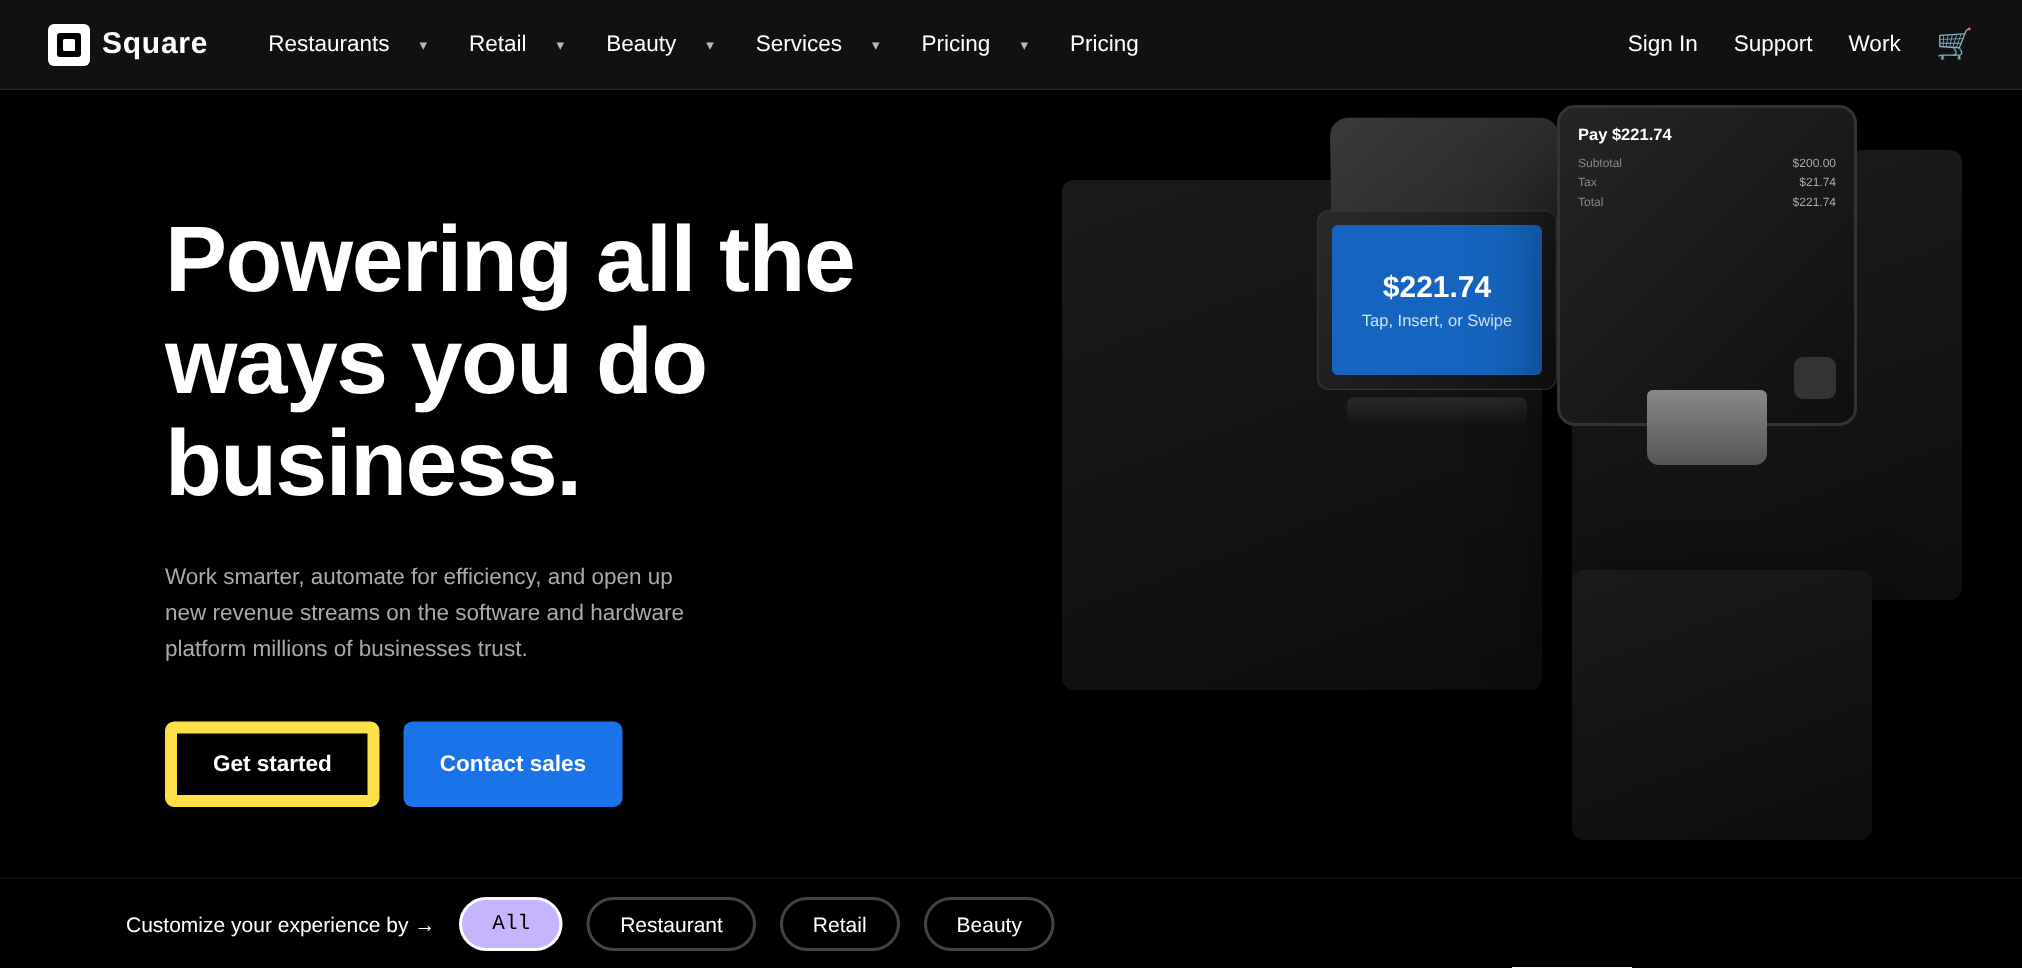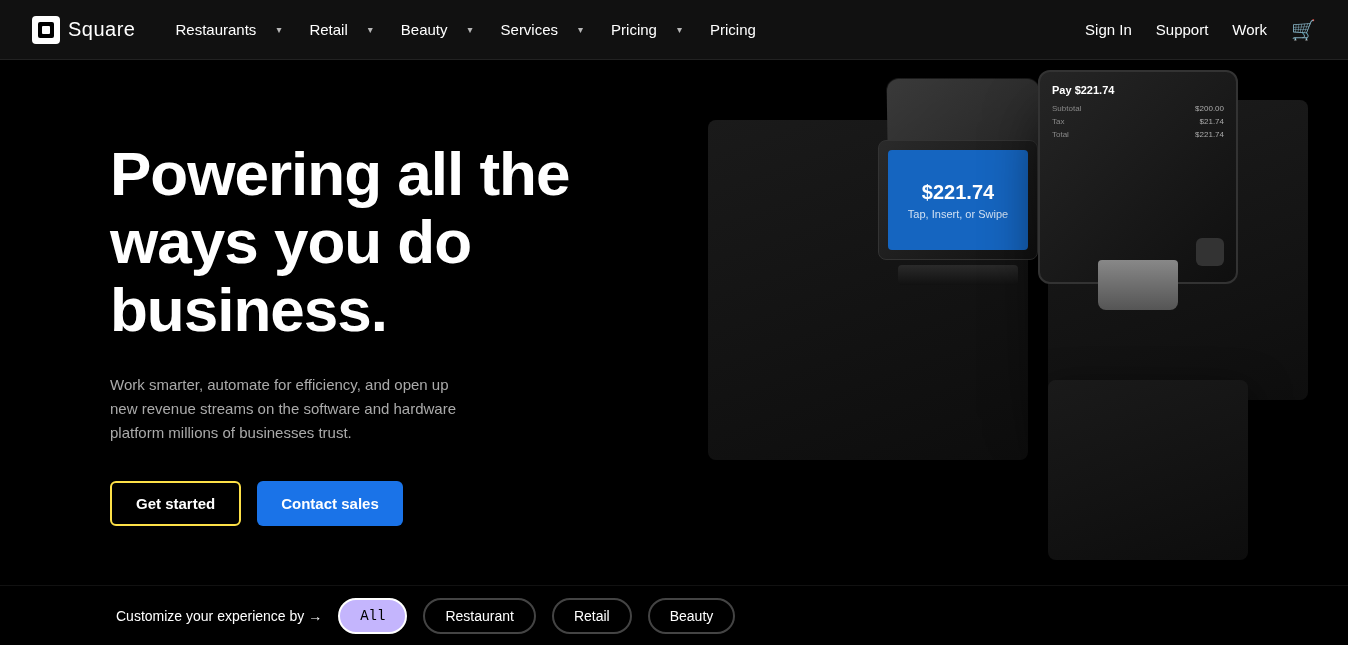--- a/index.html
+++ b/index.html
@@ -38,21 +38,21 @@
       display: flex;
       align-items: center;
       justify-content: center;
     }
     .nav-logo-icon svg {
       width: 18px;
       height: 18px;
     }
     .nav-logo-text {
       font-size: 20px;
-      font-weight: 400;
+      font-weight: 700;
       color: #fff;
       letter-spacing: 0.5px;
     }
     .nav-links {
       display: flex;
       align-items: center;
       gap: 4px;
       flex: 1;
     }
     .nav-item {
@@ -116,21 +116,21 @@
       color: #aaa;
       margin-bottom: 36px;
       max-width: 360px;
     }
     .hero-buttons {
       display: flex;
       gap: 16px;
     }
     .btn-outline {
       padding: 12px 24px;
-      border: 2px solid #fde047;
+      border: 8px solid #fde047;
       background: transparent;
       color: #fff;
       font-size: 15px;
       font-weight: 600;
       border-radius: 6px;
       cursor: pointer;
     }
     .btn-primary {
       padding: 11px 24px;
       border: none;
@@ -330,21 +330,21 @@
     
     .bottom-bar {
       position: absolute;
       bottom: 0;
       left: 0;
       right: 0;
       height: 60px;
       background: #000;
       display: flex;
       align-items: center;
-      padding: 0 116px;
+      padding: 0 84px;
       gap: 16px;
       border-top: 1px solid #111;
     }
     .customize-text {
       font-size: 14px;
       color: #fff;
       white-space: nowrap;
     }
     .filter-pill {
       padding: 8px 20px;

